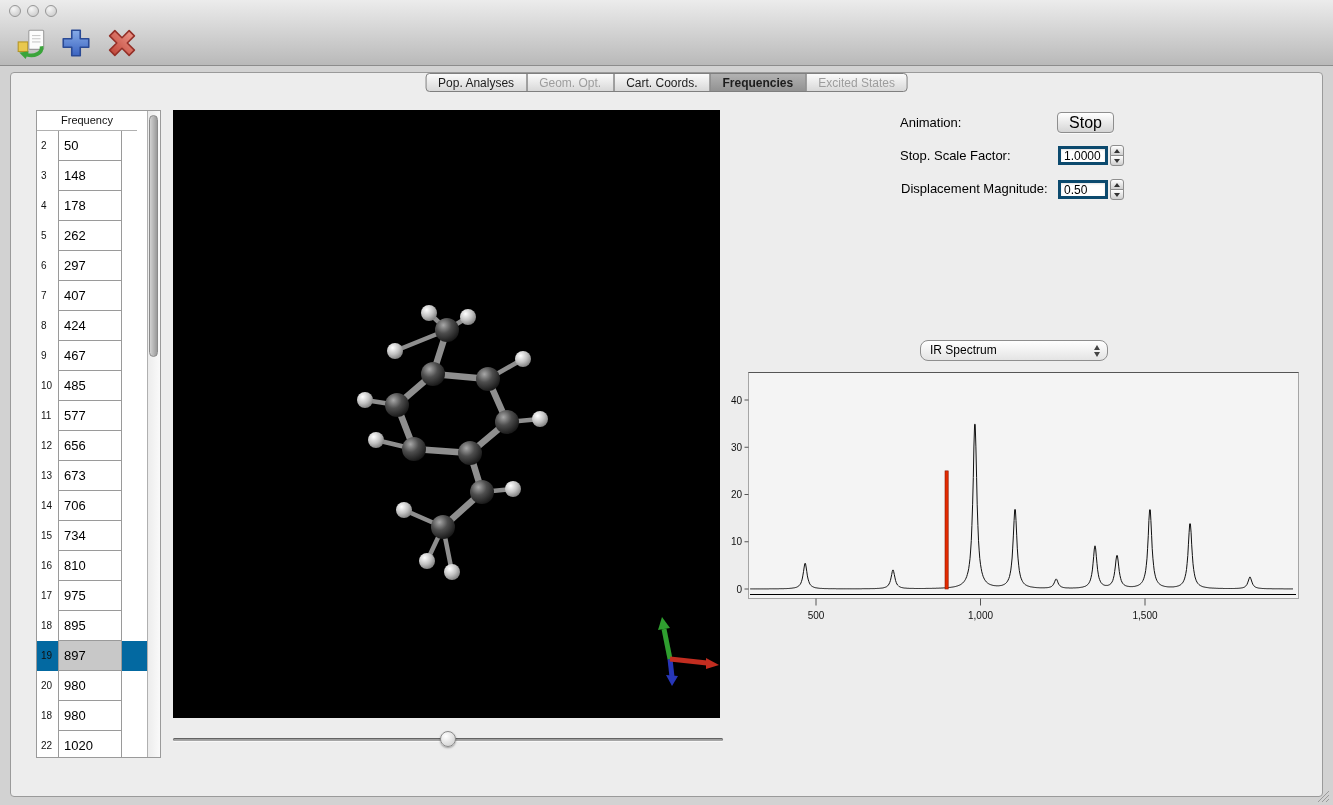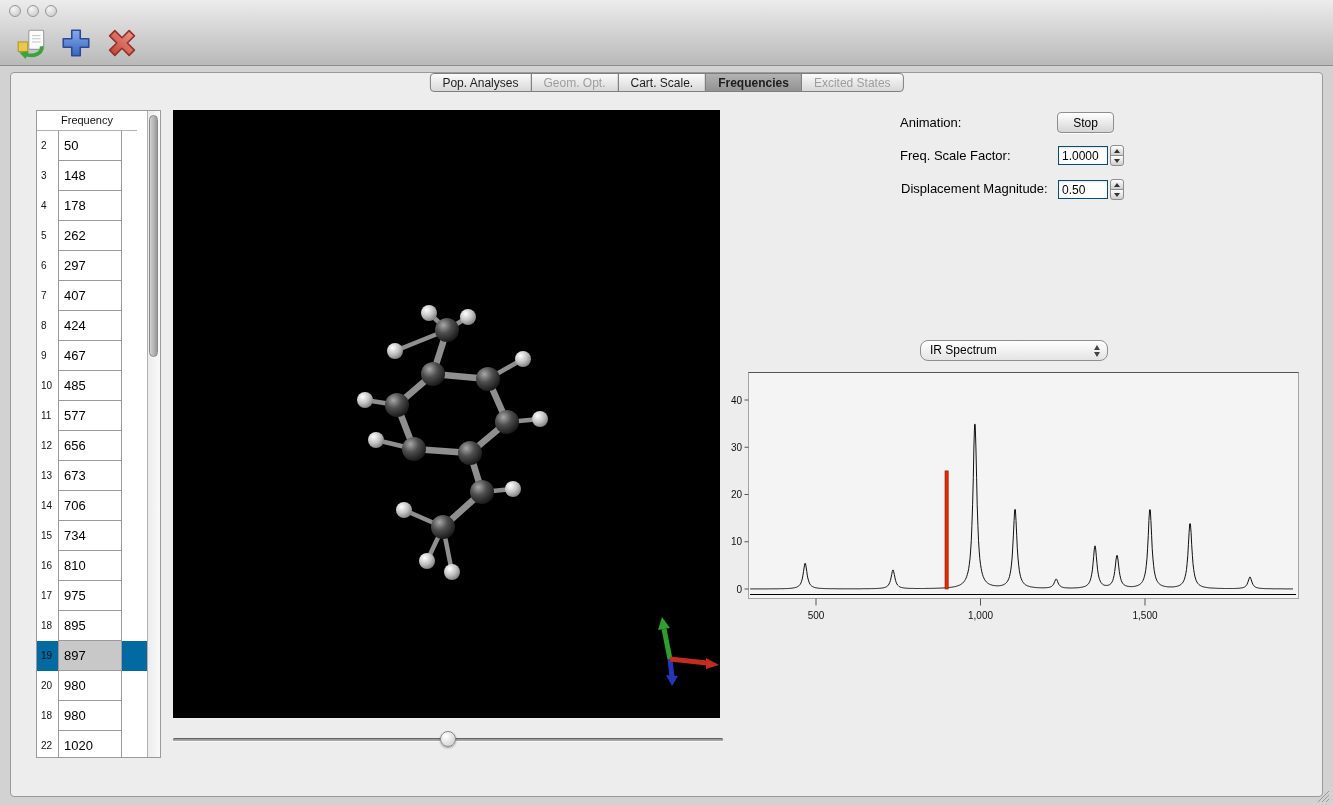--- a/index.html
+++ b/index.html
@@ -57,24 +57,24 @@
   .slider-handle{position:absolute;top:1px;width:16px;height:16px;border-radius:50%;
                  background:radial-gradient(circle at 35% 30%,#ffffff,#c9c9c9);
                  border:1px solid #8a8a8a;box-sizing:border-box;box-shadow:0 1px 2px rgba(0,0,0,.35);}
 
   
   .ctl-label{position:absolute;font-size:13px;color:#000;}
   #lbl-animation{left:900px;top:115px;}
   #lbl-freq-scale{left:900px;top:148px;}
   #lbl-displacement{left:901px;top:181px;}
   .mac-button{position:absolute;left:1057px;top:112px;width:57px;height:21px;border:1px solid #8e8e8e;
-              border-radius:4px;background:linear-gradient(#ffffff,#d5d5d5);font-size:12px;
+              border-radius:4px;background:linear-gradient(#ffffff,#d5d5d5);font-size:16px;
               font-family:inherit;color:#000;box-sizing:border-box;padding:0;cursor:pointer;
               box-shadow:0 1px 0 rgba(255,255,255,.7);}
-  .text-input{position:absolute;width:50px;height:19px;border:1px solid #0c4a6e;font-size:12px;
+  .text-input{position:absolute;width:50px;height:19px;border:3px solid #0c4a6e;font-size:12px;
               font-family:inherit;padding:1px 3px;box-sizing:border-box;background:#fff;
               box-shadow:inset 0 1px 2px rgba(0,0,0,.12);}
   #freq-scale-input{left:1058px;top:146px;}
   #displacement-input{left:1058px;top:180px;}
   .stepper{position:absolute;width:14px;height:22px;}
   #freq-scale-stepper{left:1110px;top:145px;}
   #displacement-stepper{left:1110px;top:179px;}
   .step-btn{position:absolute;left:0;width:14px;height:11px;background:linear-gradient(#ffffff,#cfcfcf);
             border:1px solid #8e8e8e;box-sizing:border-box;padding:0;cursor:pointer;}
   .step-up{top:0;border-radius:3px 3px 0 0;}
@@ -150,21 +150,21 @@
         </svg>
       </span>
     </button>
   </div>
 
   <div class="panel"></div>
 
   <div class="tabs" id="tabs">
       <div class="tab">Pop. Analyses</div>
       <div class="tab disabled">Geom. Opt.</div>
-      <div class="tab">Cart. Scale.</div>
+      <div class="tab">Cart. Coords.</div>
       <div class="tab active">Frequencies</div>
       <div class="tab disabled">Excited States</div>
     </div>
 
   <div class="freq-table">
     <div class="freq-header">Frequency</div>
     <div class="freq-rows" id="freq-rows">
         <div class="freq-row">
           <span class="freq-num">2</span>
           <div class="freq-cell">50</div>
@@ -321,21 +321,21 @@
   </div>
 
   <div class="slider">
     <div class="slider-track"></div>
     <div class="slider-handle" id="slider-handle" style="left: calc(50% - 8px);"></div>
   </div>
 
   <div class="ctl-label" id="lbl-animation">Animation:</div>
   <button class="mac-button">Stop</button>
 
-  <div class="ctl-label" id="lbl-freq-scale">Freq. Scale Factor:</div>
+  <div class="ctl-label" id="lbl-freq-scale">Stop. Scale Factor:</div>
   <input class="text-input" id="freq-scale-input" value="1.0000" style="">
   <div class="stepper" id="freq-scale-stepper">
     <button class="step-btn step-up">
         <span class="tri-up"></span>
       </button>
     <button class="step-btn step-down">
         <span class="tri-down"></span>
       </button>
   </div>
 

